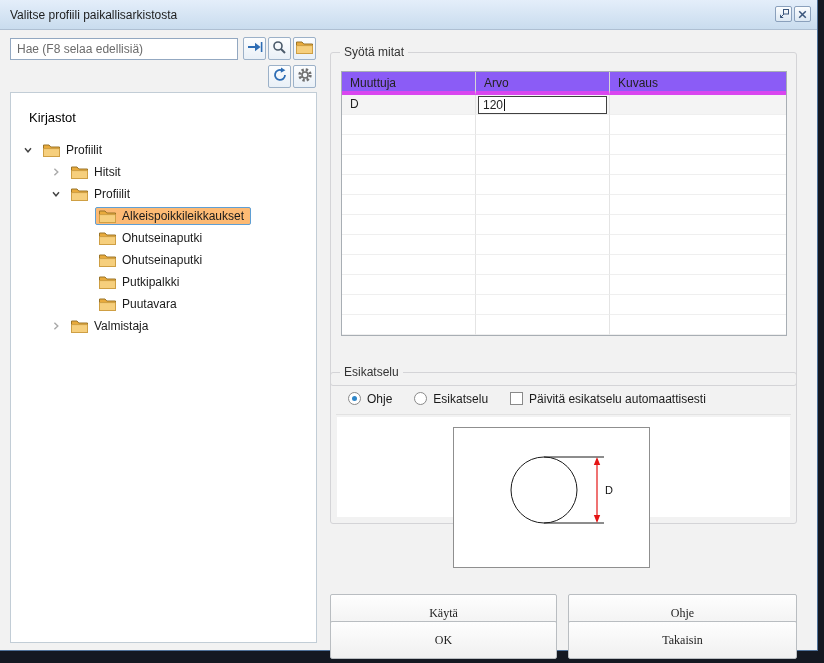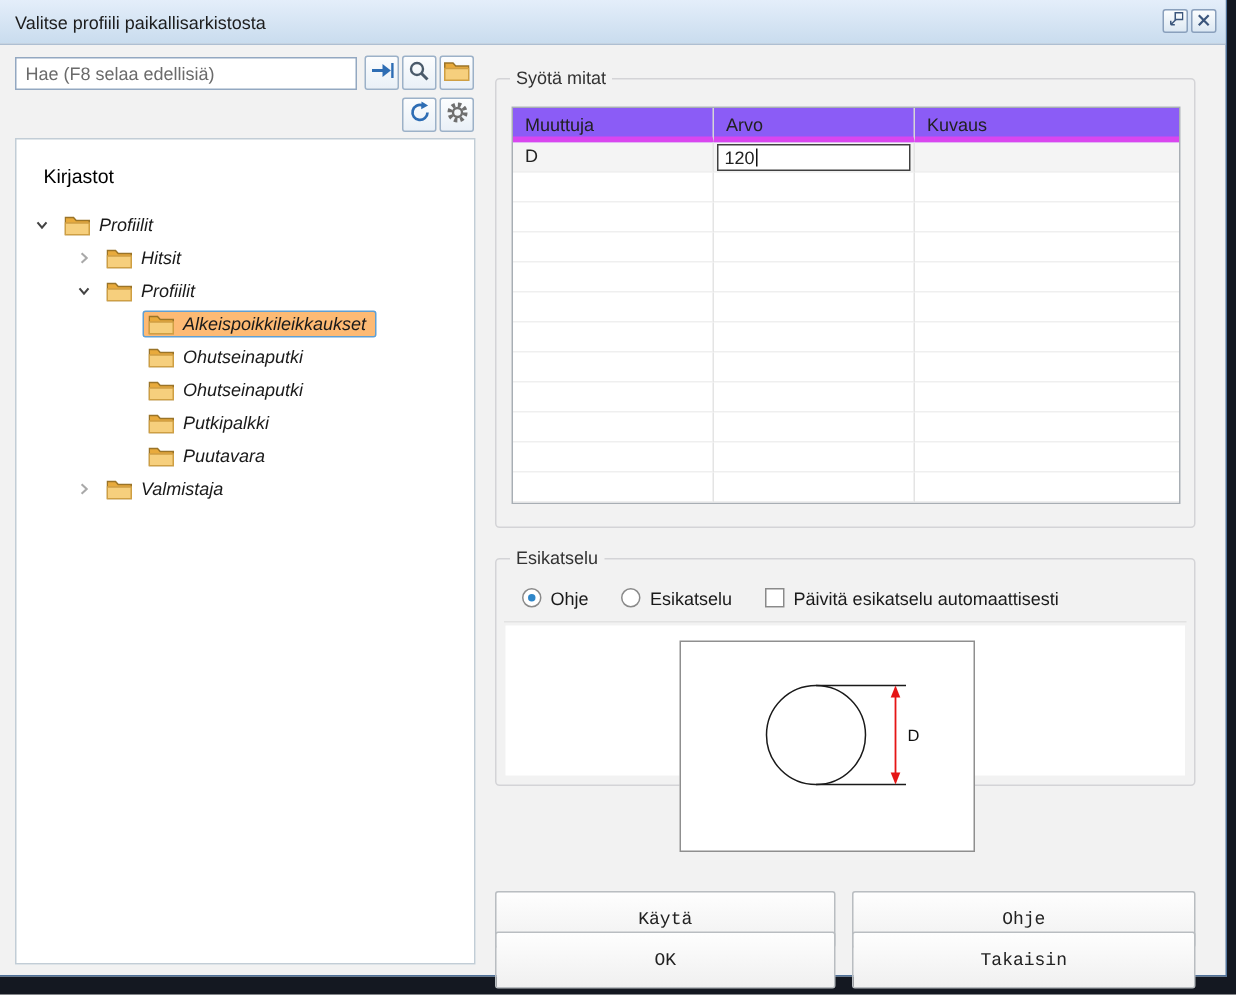--- a/index.html
+++ b/index.html
@@ -47,37 +47,37 @@
   #btn-search  { left:268px; top:37px; }
   #btn-folder  { left:293px; top:37px; }
   #btn-refresh { left:268px; top:65px; }
   #btn-gear    { left:293px; top:65px; }
 
   .tree-panel {
     position:absolute; left:10px; top:92px; width:307px; height:551px;
     background:#fff; border:1px solid #c2cdd6; overflow:hidden;
   }
   .tree-heading { position:absolute; left:18px; top:17px; font-size:13px; font-weight:normal; color:#000000;text-align:center; }
-  #tree-items { position:absolute; left:0; right:0; top:46px;font-style:italic; }
+  #tree-items { position:absolute; left:0; right:0; top:46px; }
   .tree-row { position:relative; height:22px; display:flex; align-items:center; }
   .chev { position:absolute; width:10px; height:10px; display:flex; align-items:center; justify-content:center; }
   .tree-content {
     display:inline-flex; align-items:center; gap:6px;
     padding:1px 6px 1px 3px; border:1px solid transparent;
     font-size:12px; color:#1a1a1a; white-space:nowrap;
   }
   .tree-content.selected { background:#fdba74; border-color:#5f9fd4; border-radius:2px; }
 
   
   .group { position:absolute; border:1px solid #d4d4d7; border-radius:3px; }
   .group-label {
     position:absolute; top:-8px; left:9px; background:#f2f2f2;
     padding:0 4px; font-size:12px; color:#333;
   }
-  #group-dims    { left:330px; top:52px;  width:467px; height:300px;padding-left:36px; }
+  #group-dims    { left:330px; top:52px;  width:467px; height:334px;padding-left:36px; }
   #group-preview { left:330px; top:372px; width:467px; height:152px; }
 
   
   #dim-grid {
     position:absolute; left:10px; top:18px; width:446px;
     background:#fff; border:1px solid #a8aeb4;
     display:grid; grid-template-columns:134px 134px 1fr;
   }
   .th {
     height:23px; padding:4px 8px; font-size:12px; color:#222;
@@ -113,21 +113,21 @@
   .ctl-label { font-size:12px; color:#1a1a1a; }
   .preview-area { position:absolute; left:6px; right:6px; top:44px; bottom:6px; background:#fff; }
   .drawing-box { position:absolute; left:116px; top:10px; width:197px; height:141px; border:1px solid #8f8f8f; background:#fff; }
 
   
   .btn {
     position:absolute; height:38px;
     background:linear-gradient(#fefefe,#f0f0f0);
     border:1px solid #b9bdc1; border-radius:2px;
     font-size:12px; color:#222; text-align:center;
-    font-family:Liberation Mono, monospace; cursor:default;
+    font-family:Liberation Serif, serif; cursor:default;
   }
   #btn-apply { left:330px; top:594px; width:227px; }
   #btn-help  { left:568px; top:594px; width:229px; }
   #btn-ok    { left:330px; top:621px; width:227px; }
   #btn-back  { left:568px; top:621px; width:229px; }
 </style>
 </head>
 <body>
 
 <div class="window">

